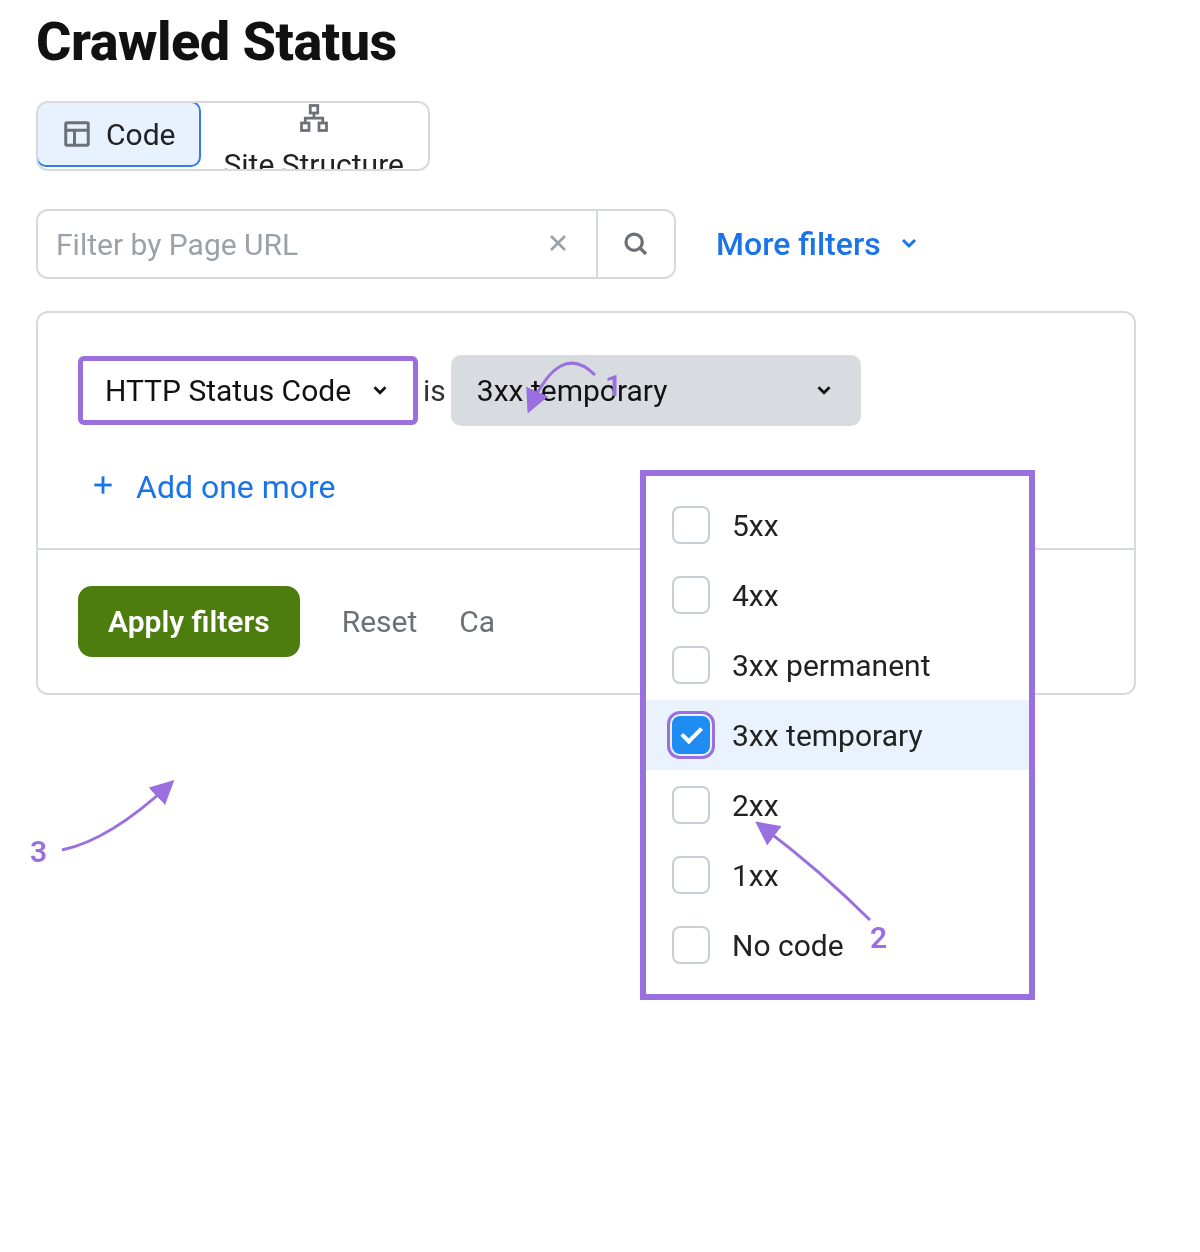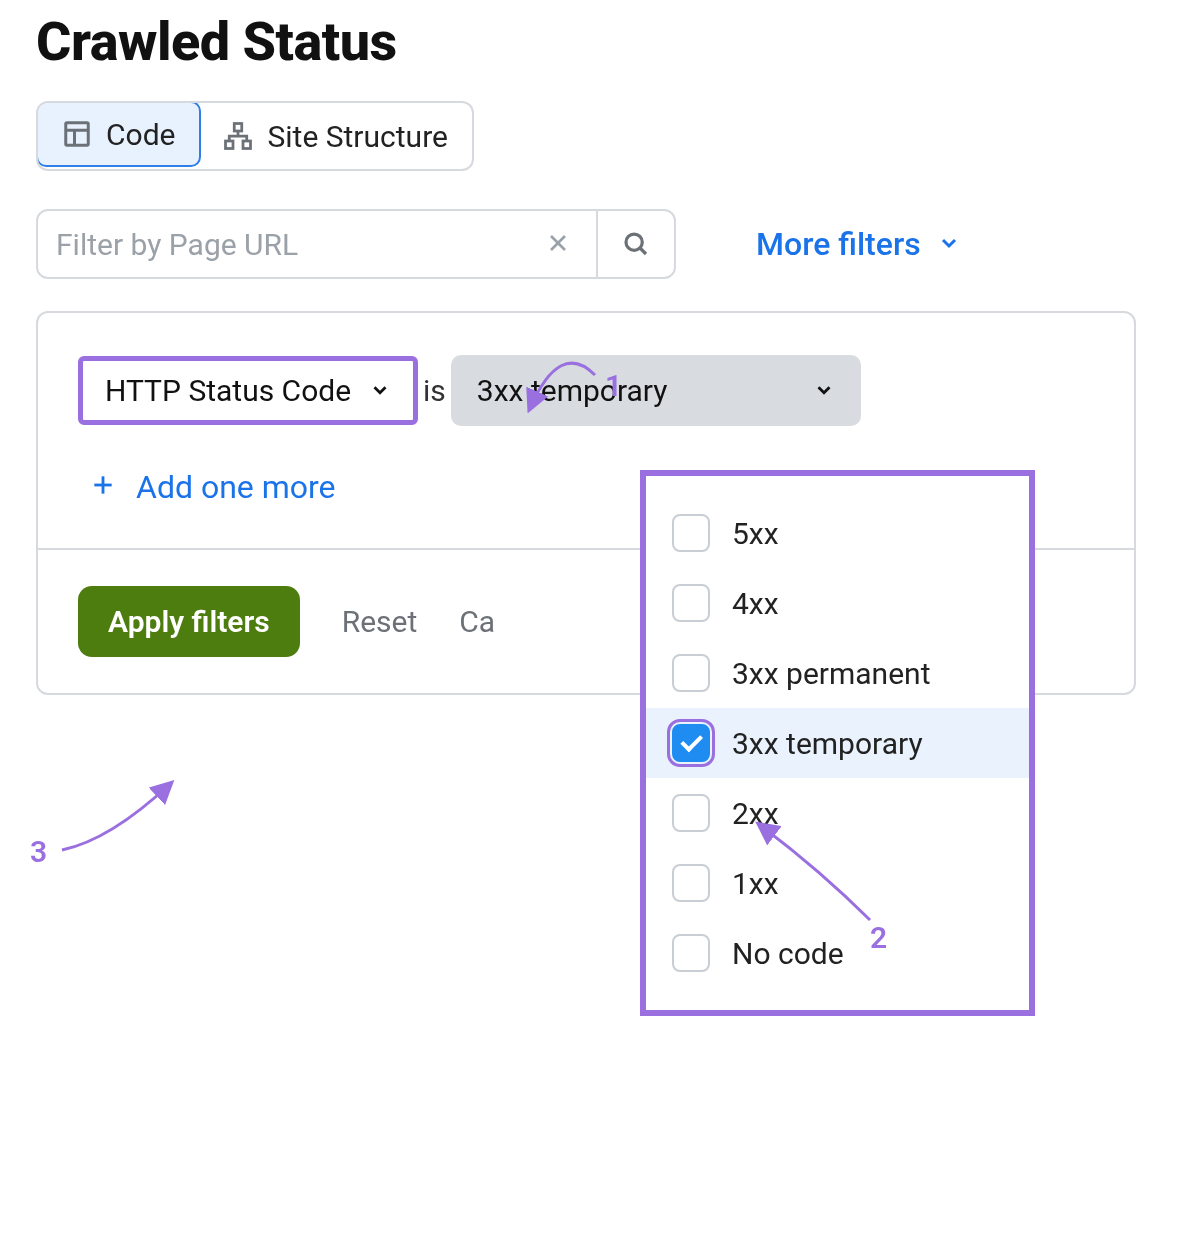--- a/index.html
+++ b/index.html
@@ -36,21 +36,21 @@
     color: #222;
     cursor: pointer;
   }
   .tab.active {
     background: #e8f1fe;
     border: 2px solid #2f7fe6;
     border-radius: 10px;
     margin: -2px;
     z-index: 2;
   }
-  .tab + .tab { border-left: 2px solid #d6d9de; }
+  .tab + .tab { border-left: 2px solid #d6d9de; flex-direction: column; }
   .tab.active + .tab { border-left: none; }
   .icon-box { display: inline-flex; color: #6b7177; }
 
   .search-row { display: flex; align-items: center; gap: 40px; margin-bottom: 32px; }
   .search-group {
     display: flex;
     border: 2px solid #d6d9de;
     border-radius: 12px;
     overflow: hidden;
     height: 70px;
@@ -75,21 +75,20 @@
     cursor: pointer;
   }
   .more-filters {
     display: flex;
     align-items: flex-end;
     gap: 16px;
     color: #1a73e8;
     font-size: 32px;
     font-weight: 500;
     cursor: pointer;
-    margin-left: 40px;
   }
 
   .filter-panel {
     border: 2px solid #d6d9de;
     border-radius: 12px;
     width: 1100px;
   }
   .filter-row {
     display: flex;
     align-items: center;
@@ -153,21 +152,21 @@
     cursor: pointer;
   }
 
   .dropdown {
     position: absolute;
     left: 640px;
     top: 470px;
     width: 395px;
     border: 6px solid #9a6fe0;
     background: #fff;
-    padding: 22px 0;
+    padding: 14px 0;
     z-index: 10;
   }
   .option {
     display: flex;
     align-items: center;
     gap: 22px;
     padding: 16px 26px;
     font-size: 30px;
     color: #222;
     cursor: pointer;

